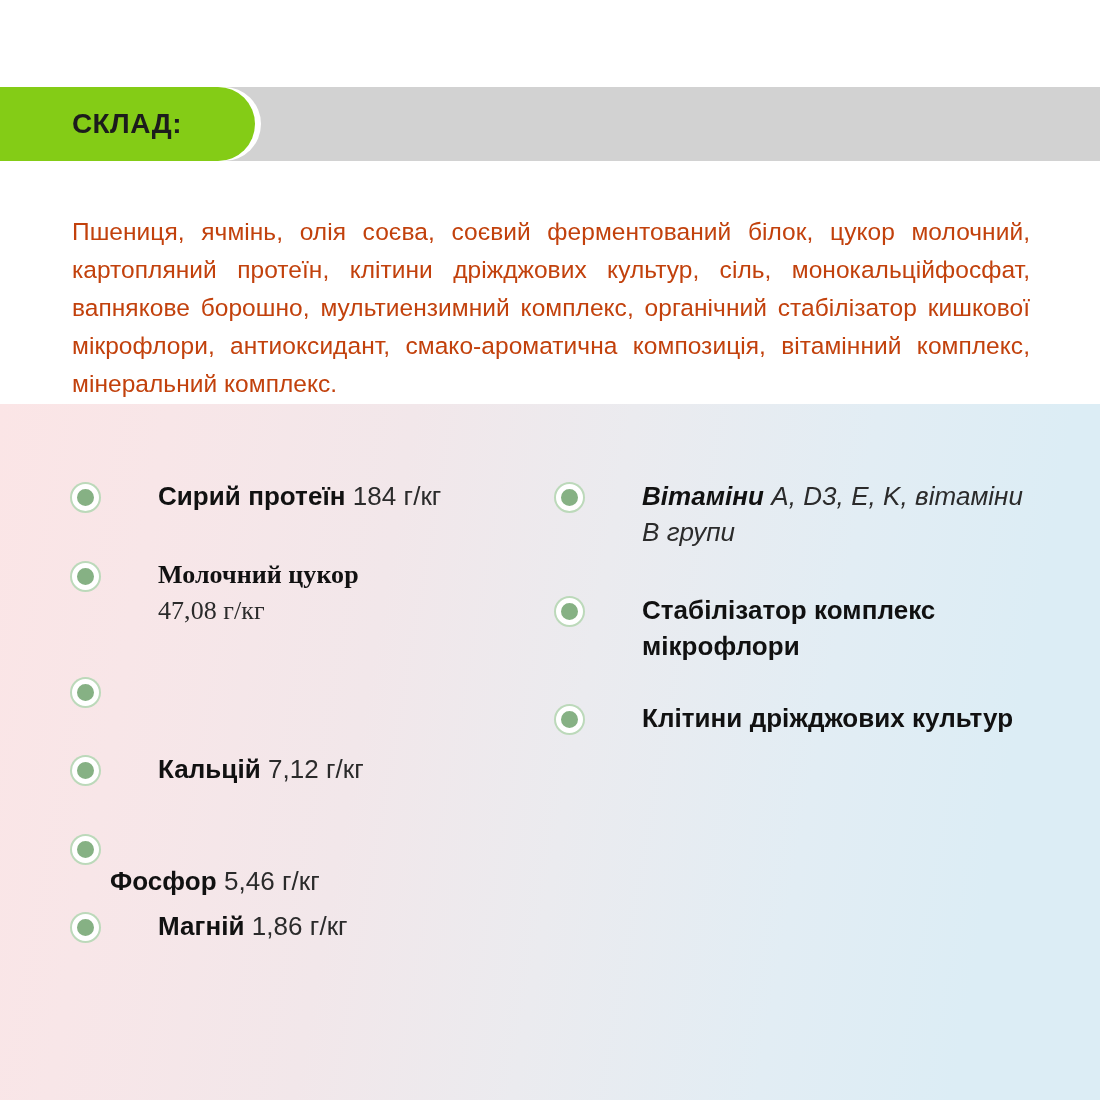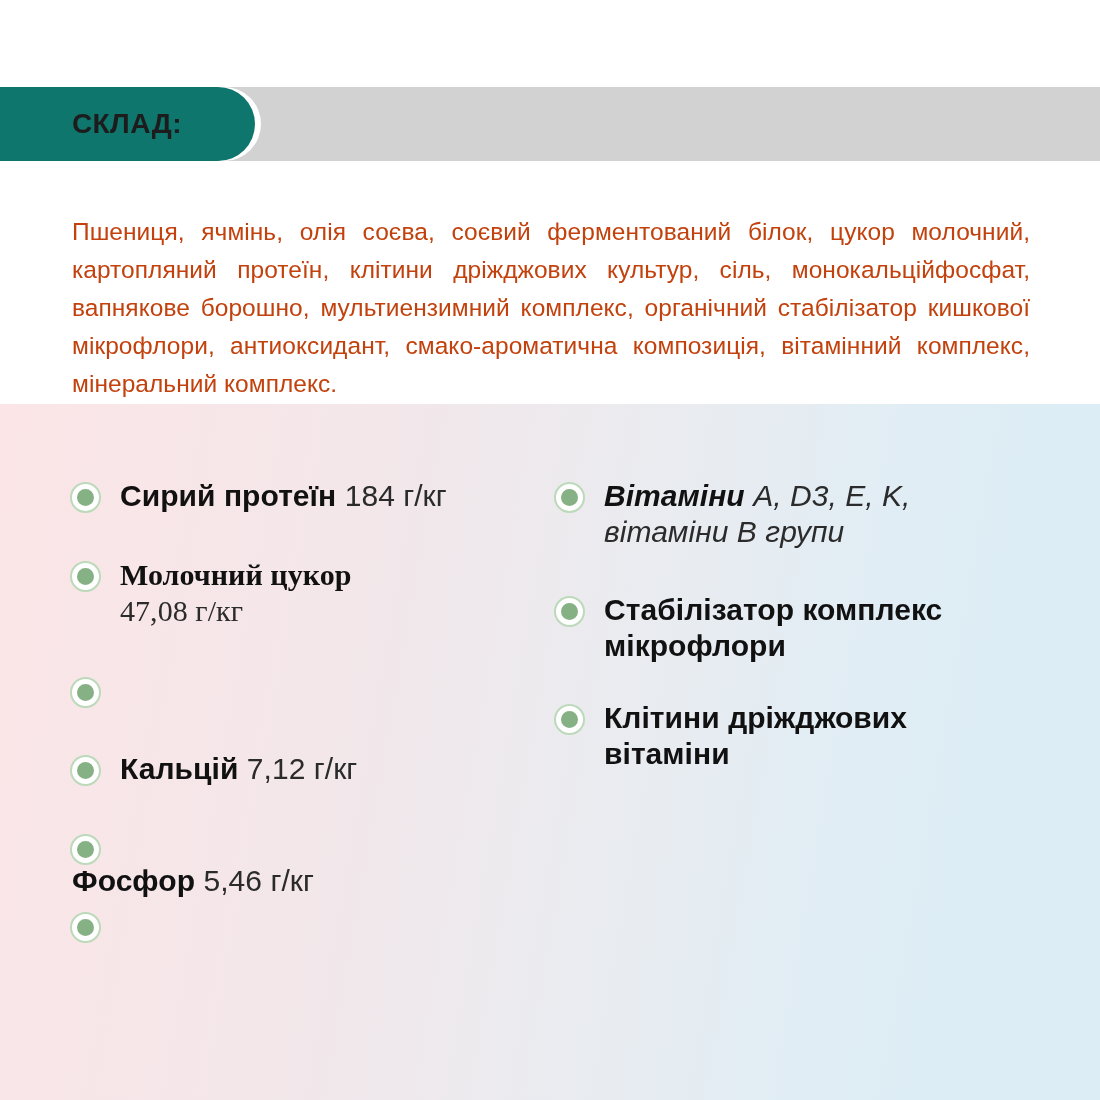--- a/index.html
+++ b/index.html
@@ -38,21 +38,21 @@
     width: 1100px;
     height: 74px;
     background: #d2d2d2;
   }
   .header-pill {
     position: absolute;
     left: 0;
     top: 0;
     width: 255px;
     height: 74px;
-    background: #0f766e;
+    background: #84cc16;
     border-radius: 0 40px 40px 0;
     box-shadow: 6px 0 0 0 #ffffff;
     display: flex;
     align-items: center;
     box-sizing: border-box;
     padding-left: 72px;
   }
   .header-title {
     font-size: 28px;
     font-weight: bold;
@@ -124,24 +124,25 @@
     background: #86b184;
     border: 5px solid #ffffff;
     box-shadow: 0 0 0 2px #bcd9ba;
     box-sizing: border-box;
     margin-top: 6px;
     margin-right: 21px;
   }
 
   .fact-text {
     flex: 1 1 auto;
-    font-size: 30px;
+    font-size: 26px;
     line-height: 36px;
     color: #1c1c1c;
     letter-spacing: 0.05px;
+    margin-left: 38px;
   }
   .fact-text b {
     font-weight: bold;
     color: #111111;
   }
   .fact-text .val {
     font-weight: normal;
     color: #2b2b2b;
   }
 
@@ -196,39 +197,40 @@
           <span class="fact-text"><b>Кальцій</b> <span class="val">7,12 г/кг</span></span>
         </div>
 
         <div class="fact lf4">
           <span class="bullet"></span>
           <span class="fact-text"><b>Фосфор</b> <span class="val">5,46 г/кг</span></span>
         </div>
 
         <div class="fact lf5">
           <span class="bullet"></span>
+          <span class="fact-text"><b>Магній</b> <span class="val">1,86 г/кг</span></span>
         </div>
 
       </div>
 
       <div class="col col-right">
 
         <div class="fact rf0">
           <span class="bullet"></span>
           <span class="fact-text"><b>Вітаміни</b> <span class="val">A, D3, E, K, вітаміни B групи</span></span>
         </div>
 
         <div class="fact rf1">
           <span class="bullet"></span>
           <span class="fact-text"><b>Стабілізатор комплекс мікрофлори</b></span>
         </div>
 
         <div class="fact rf2">
           <span class="bullet"></span>
-          <span class="fact-text"><b>Клітини дріжджових вітаміни</b></span>
+          <span class="fact-text"><b>Клітини дріжджових культур</b></span>
         </div>
 
       </div>
 
     </div>
   </div>
 
 </div>
 
 </body></html>

